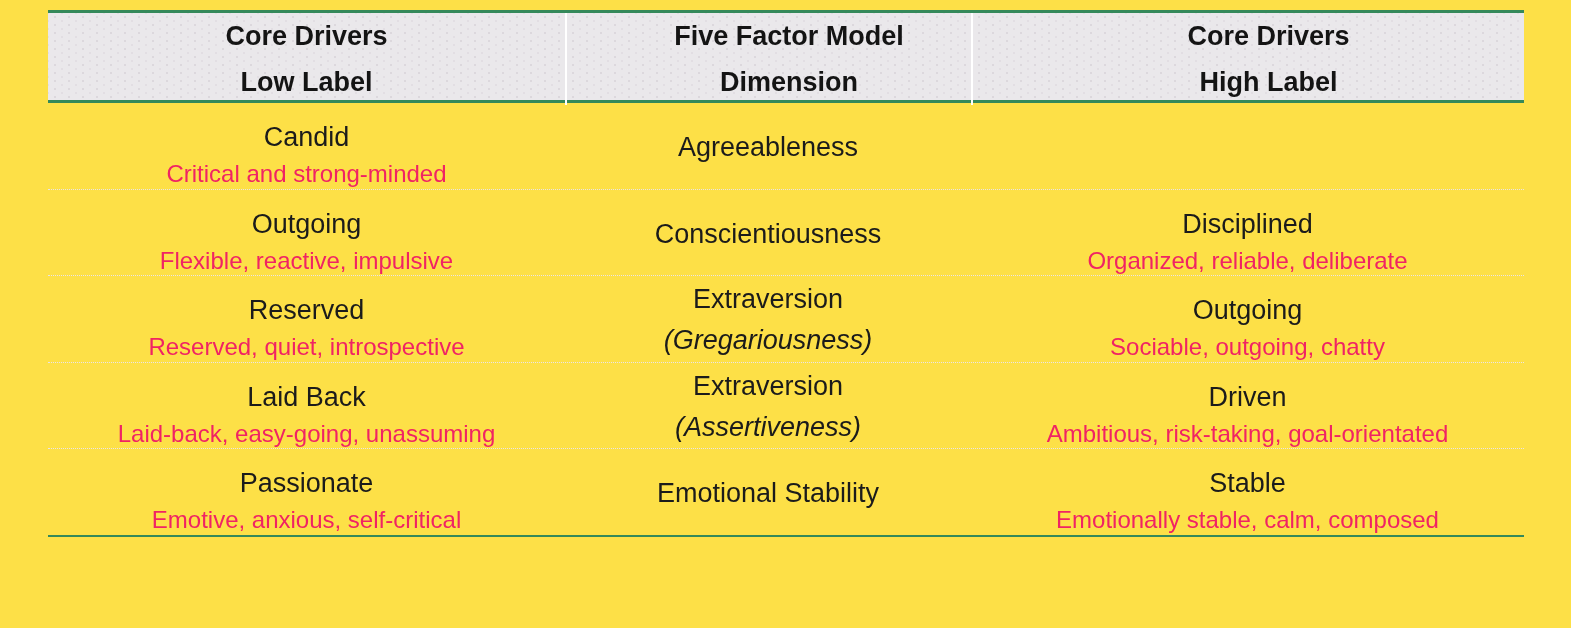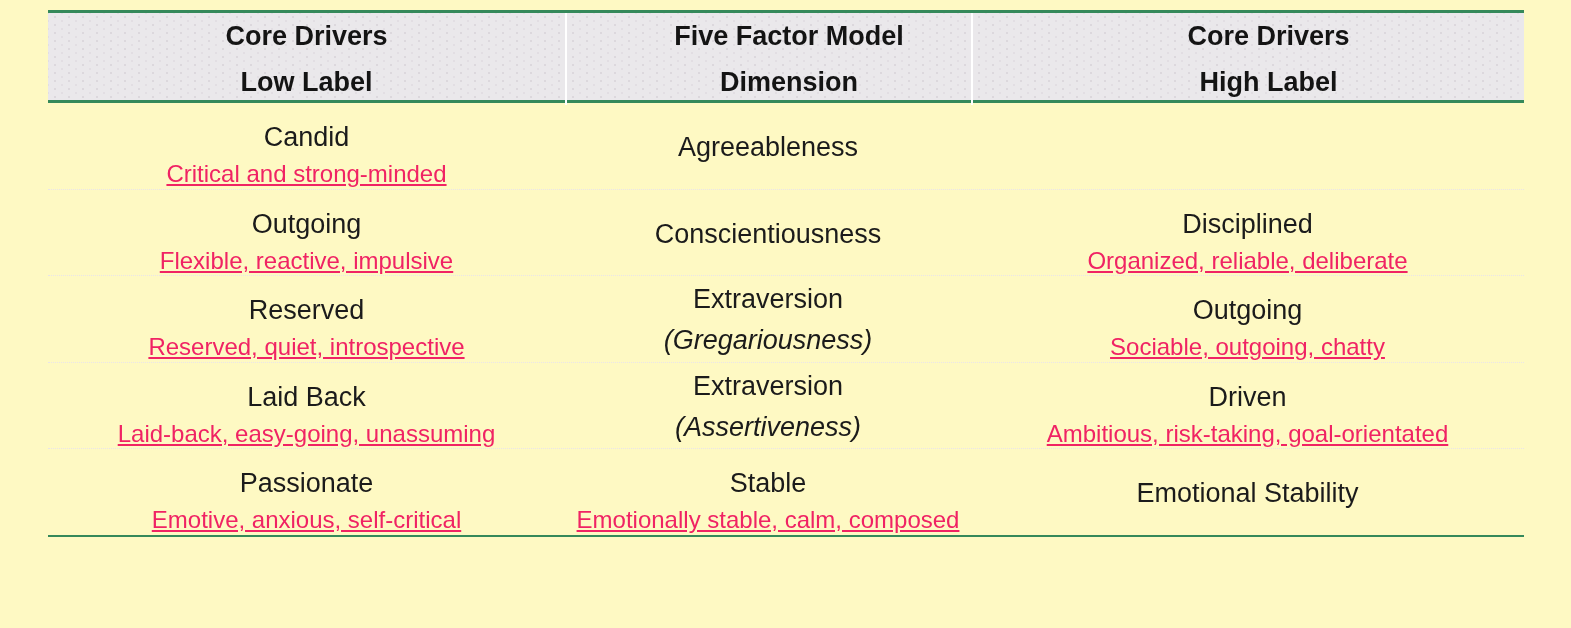--- a/index.html
+++ b/index.html
@@ -5,21 +5,21 @@
   html, body {
     margin: 0;
     padding: 0;
     background: #ffffff;
     font-family: "Liberation Sans", sans-serif;
   }
   .canvas {
     position: relative;
     width: 1571px;
     height: 628px;
-    background: #fef9c3;
+    background: #fde047;
     overflow: hidden;
   }
   .ffm-table {
     position: absolute;
     left: 48px;
     top: 10px;
     width: 1476px;
   }
   .rule {
     width: 100%;
@@ -75,21 +75,20 @@
   .primary {
     font-size: 27px;
     line-height: 38px;
     color: #1b1b1b;
     margin-top: 15px;
   }
   .descriptors {
     font-size: 24px;
     line-height: 35px;
     color: #f02364;
-    text-decoration: underline;
   }
   .dim-label {
     font-size: 27px;
     line-height: 40px;
     color: #1b1b1b;
   }
   .dim-sub {
     font-size: 27px;
     line-height: 42px;
     font-style: italic;
@@ -180,27 +179,27 @@
         </div>
       </div>
 
 
       <div class="body-row">
         <div class="cell">
           <span class="primary">Passionate</span>
           <span class="descriptors">Emotive, anxious, self-critical</span>
         </div>
         <div class="cell">
+          <span class="dim-label">Emotional Stability</span>
+
+        </div>
+        <div class="cell">
           <span class="primary">Stable</span>
           <span class="descriptors">Emotionally stable, calm, composed</span>
         </div>
-        <div class="cell">
-          <span class="dim-label">Emotional Stability</span>
-
-        </div>
       </div>
 
     </div>
 
     <div class="rule bottom"></div>
 
   </div>
 </div>
 
 </body></html>

